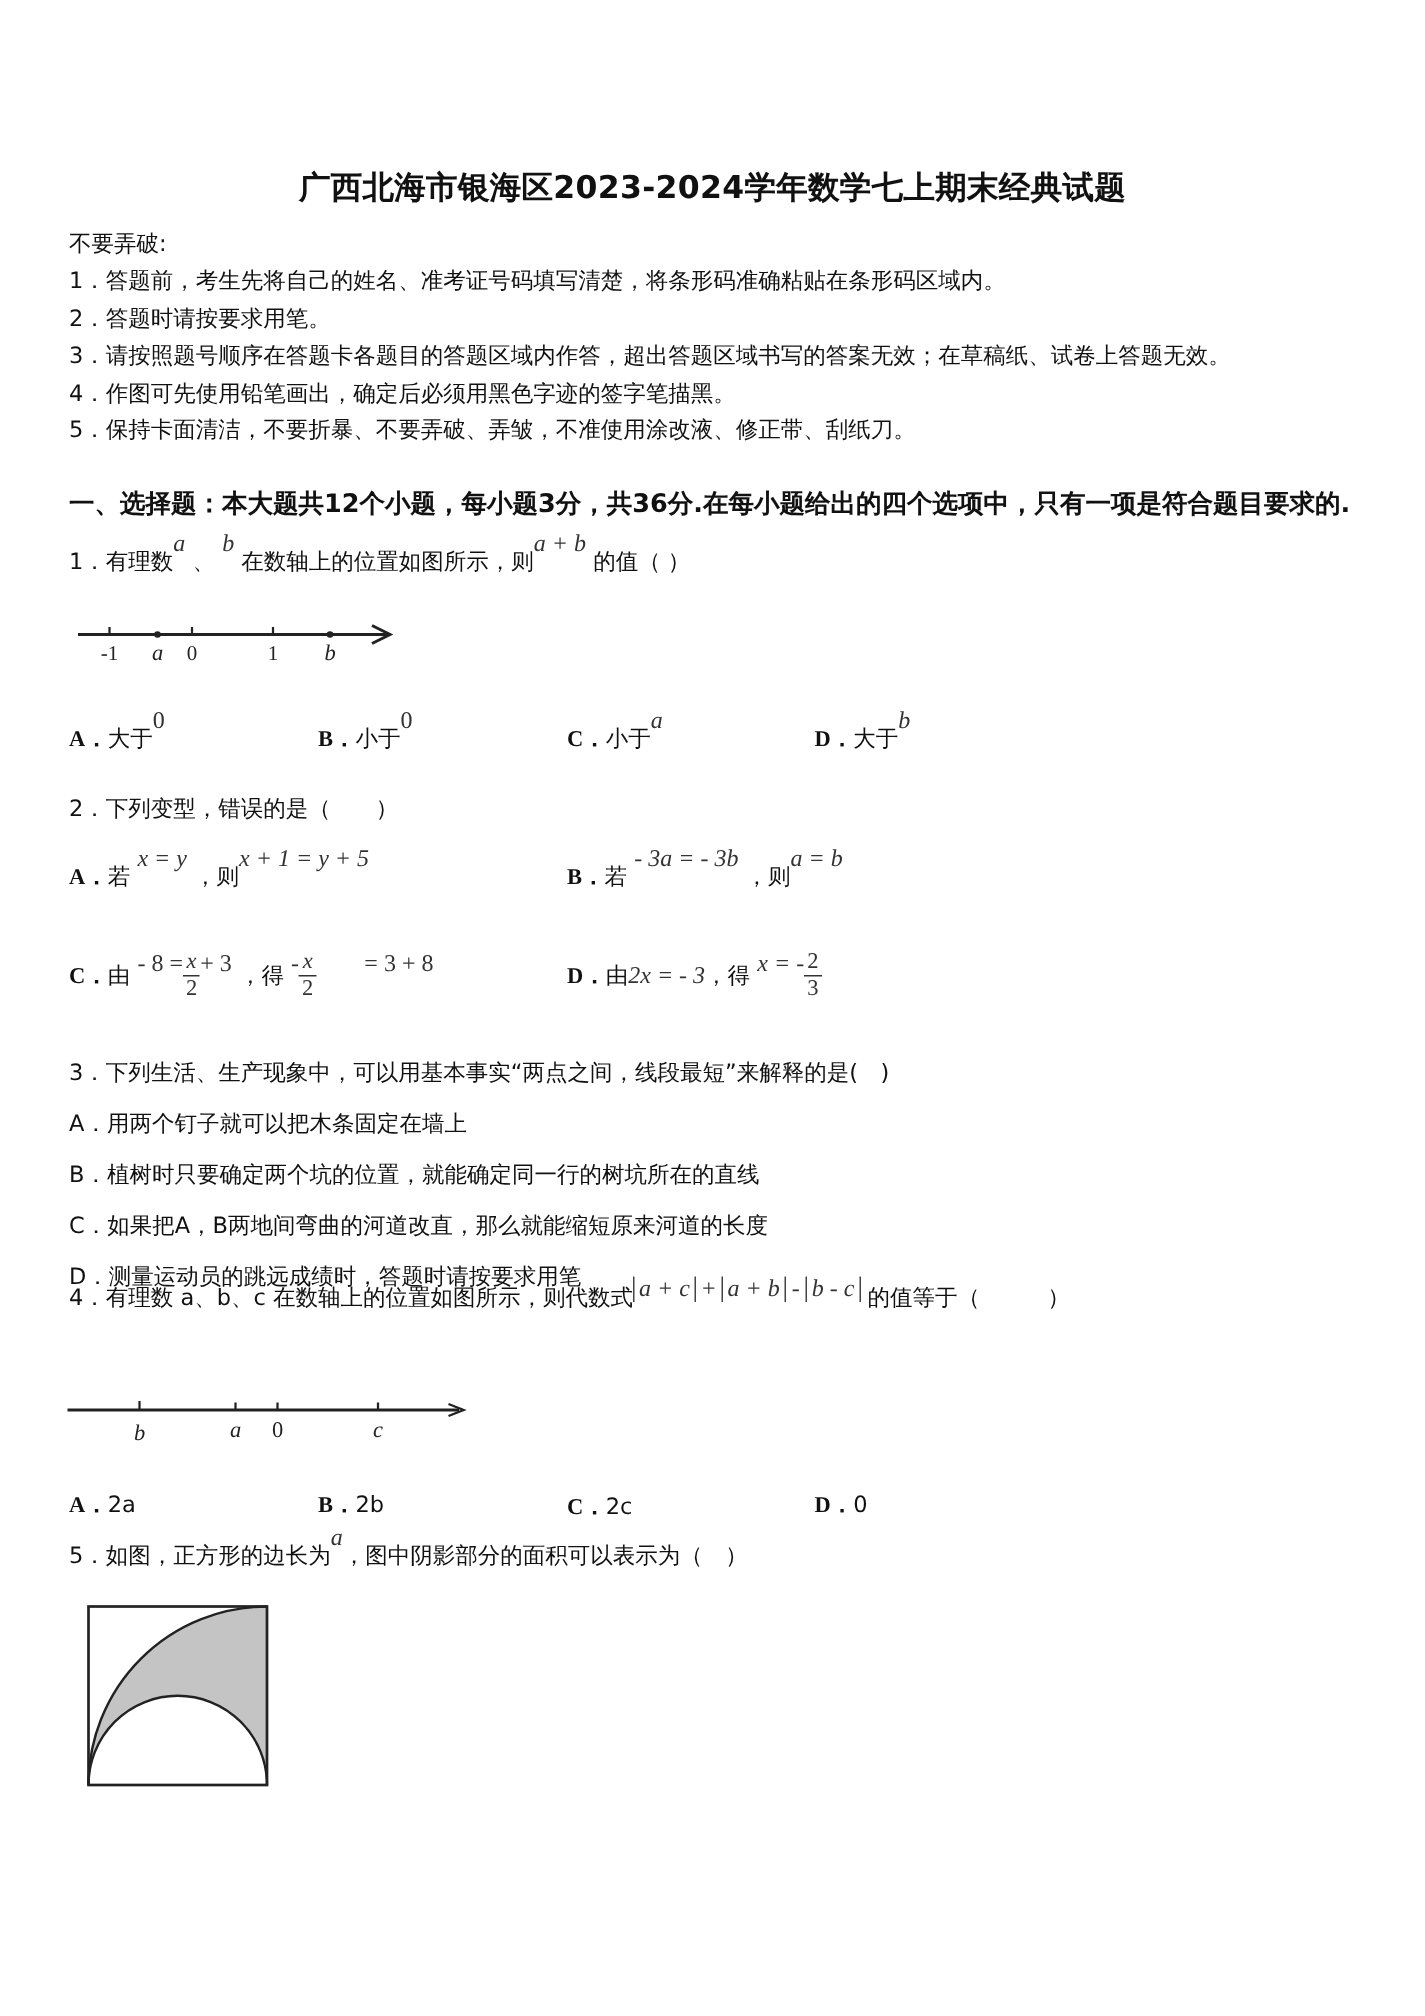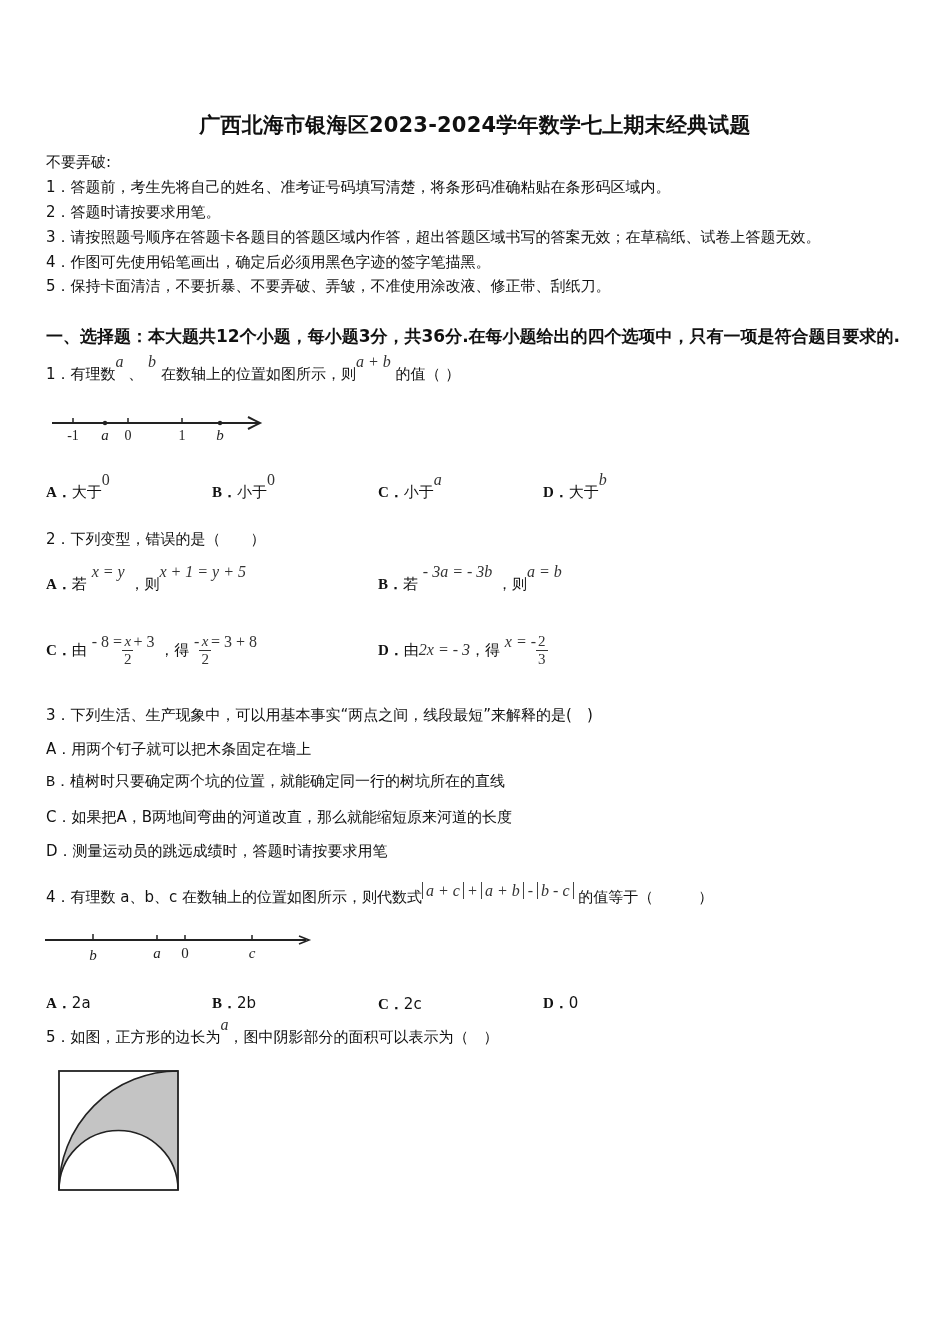--- a/index.html
+++ b/index.html
@@ -82,34 +82,34 @@
   <span class="optlabel">A．</span><span>若</span>&nbsp;<span class="math math-up">x = y</span>&nbsp;<span>，则</span><span class="math math-up">x + 1 = y + 5</span>
 </div>
 <div class="abs line" style="left:378px; top:574px;">
   <span class="optlabel">B．</span><span>若</span>&nbsp;<span class="math math-up">- 3a = - 3b</span>&nbsp;<span>，则</span><span class="math math-up">a = b</span>
 </div>
 
 <div class="abs line" style="left:46px; top:630px; line-height:40px;">
   <span class="optlabel">C．</span><span>由</span>
   <span class="math" style="font-style:normal; position:relative; top:-8px;">- 8 =</span><span class="frac"><span class="num">x</span><span class="den">2</span></span><span class="math" style="font-style:normal; position:relative; top:-8px;">+ 3</span>
   <span>，得</span>
-  <span class="math" style="font-style:normal; position:relative; top:-8px;">-</span><span class="frac"><span class="num">x</span><span class="den">2</span></span><span class="math" style="font-style:normal; position:relative; top:-8px;">= 3 + 8</span>
+  <span class="math" style="font-style:normal; position:relative; top:-8px;">-</span><span class="frac"><span class="num">x</span><span class="den">2</span></span><span class="math" style="font-style:normal; position:relative; top:-8px;margin-left:32px;">= 3 + 8</span>
 </div>
 <div class="abs line" style="left:378px; top:630px; line-height:40px;">
   <span class="optlabel">D．</span><span>由</span><span class="math">2x = - 3</span><span>，得</span>
   <span class="math" style="position:relative; top:-8px;">x = -</span><span class="frac"><span class="num" style="font-style:normal;">2</span><span class="den">3</span></span>
 </div>
 
 <div class="abs line" style="left:46px; top:705px;">3．下列生活、生产现象中，可以用基本事实“两点之间，线段最短”来解释的是(　)</div>
 <div class="abs line" style="left:46px; top:739px;">A．用两个钉子就可以把木条固定在墙上</div>
-<div class="abs line" style="left:46px; top:773px;font-family:Liberation Mono, monospace;">B．植树时只要确定两个坑的位置，就能确定同一行的树坑所在的直线</div>
+<div class="abs line" style="left:46px; top:773px;">B．植树时只要确定两个坑的位置，就能确定同一行的树坑所在的直线</div>
 <div class="abs line" style="left:46px; top:807px;">C．如果把A，B两地间弯曲的河道改直，那么就能缩短原来河道的长度</div>
 <div class="abs line" style="left:46px; top:841px;">D．测量运动员的跳远成绩时，答题时请按要求用笔</div>
 
-<div class="abs line" style="left:46px; top:887px;text-align:right;">
+<div class="abs line" style="left:46px; top:855px;text-align:right;">
   <span>4．有理数 a、b、c 在数轴上的位置如图所示，则代数式</span><span class="math" style="position:relative; top:-6px;"><span class="absbar">a + c</span> <span style="font-style:normal;">+</span> <span class="absbar">a + b</span> <span style="font-style:normal;">-</span> <span class="absbar">b - c</span></span>&nbsp;<span>的值等于（　　　）</span>
 </div>
 
 <svg class="abs" style="left:0; top:922px;" width="330" height="45">
   <line x1="45" y1="18" x2="306" y2="18" stroke="#222" stroke-width="2"></line>
   <polyline points="299,14 309,18 299,22" fill="none" stroke="#222" stroke-width="1.6"></polyline>
   <line x1="93" y1="12" x2="93" y2="18" stroke="#222" stroke-width="1.5"></line>
   <line x1="157" y1="13" x2="157" y2="18" stroke="#222" stroke-width="1.5"></line>
   <line x1="185" y1="13" x2="185" y2="18" stroke="#222" stroke-width="1.5"></line>
   <line x1="252" y1="13" x2="252" y2="18" stroke="#222" stroke-width="1.5"></line>

